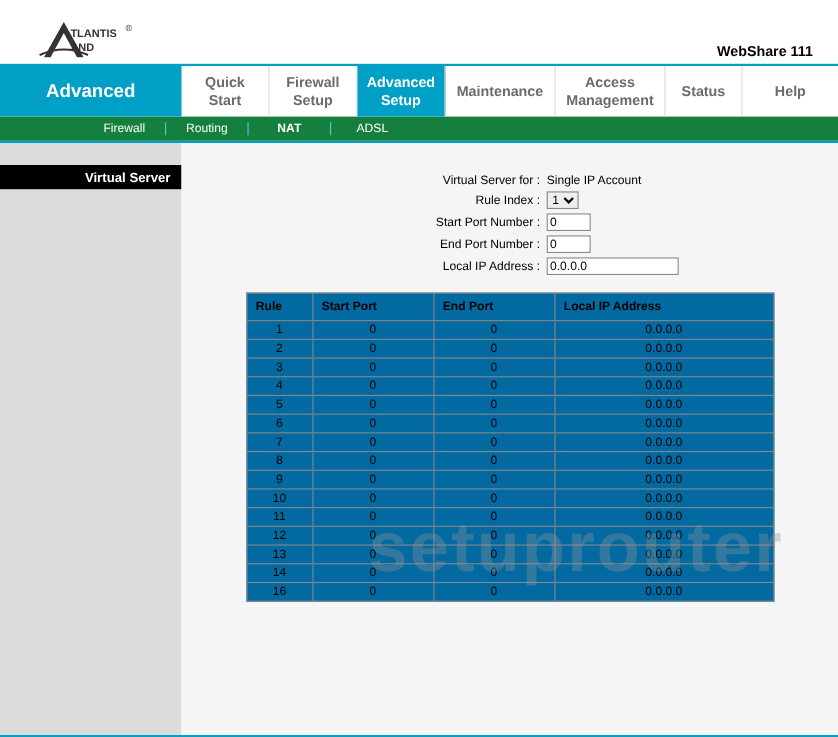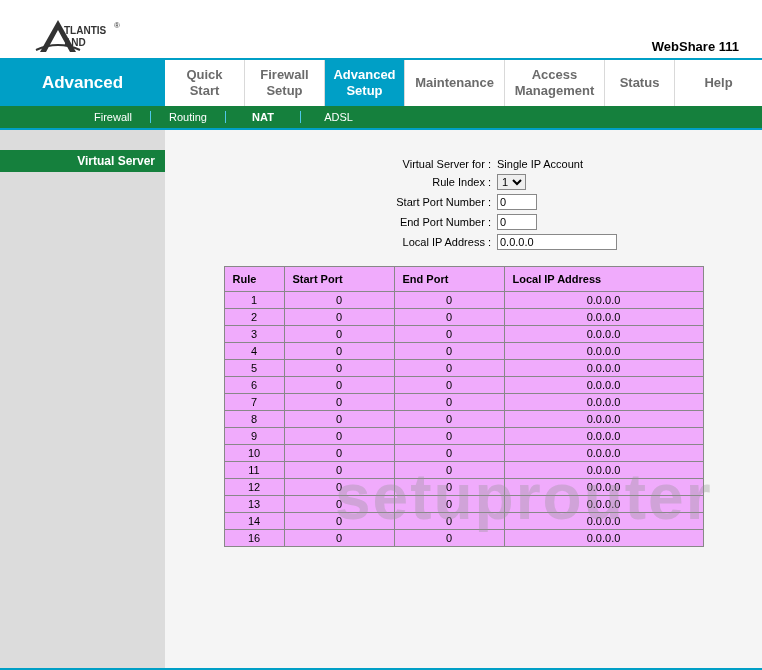--- a/index.html
+++ b/index.html
@@ -75,21 +75,21 @@
   .body {
     display: flex;
     border-top: 2px solid #009fc6;
     min-height: 540px;
   }
   .side {
     width: 165px;
     background: #dcdcdc;
   }
   .side-head {
-    background: #15803d;
+    background: #000000;
     color: #fff;
     font-weight: bold;
     text-align: right;
     padding: 4px 10px;
     font-size: 12px;
     margin-top: 20px;
   }
   .side-sub {
     font-weight: bold;
     font-size: 11px;
@@ -121,21 +121,21 @@
     border: 1px solid #888;
   }
   .formrow select {
     font-size: 11px;
     border: 1px solid #888;
   }
   table.listing {
     border-collapse: collapse;
     margin: 16px auto 16px auto;
     width: 480px;
-    background: #f0abfc;
+    background: #0369a1;
   }
   table.listing th, table.listing td {
     border: 1px solid #888;
     font-size: 11px;
     padding: 2px 6px;
     text-align: center;
   }
   table.listing th {
     font-weight: bold;
     text-align: left;

